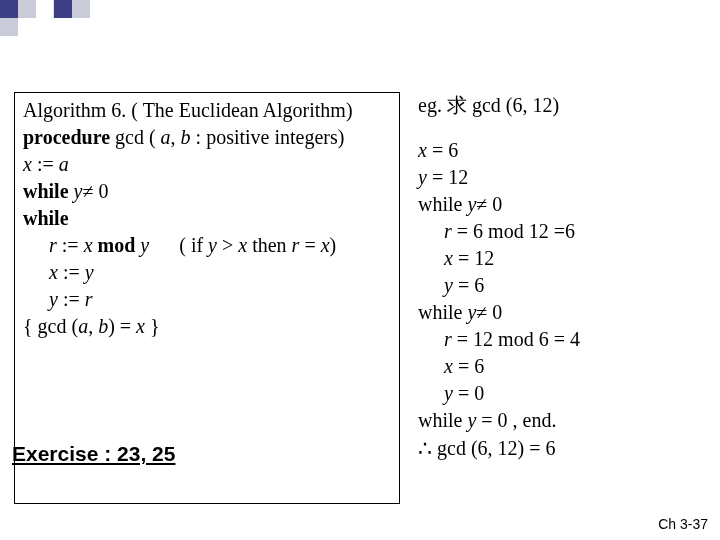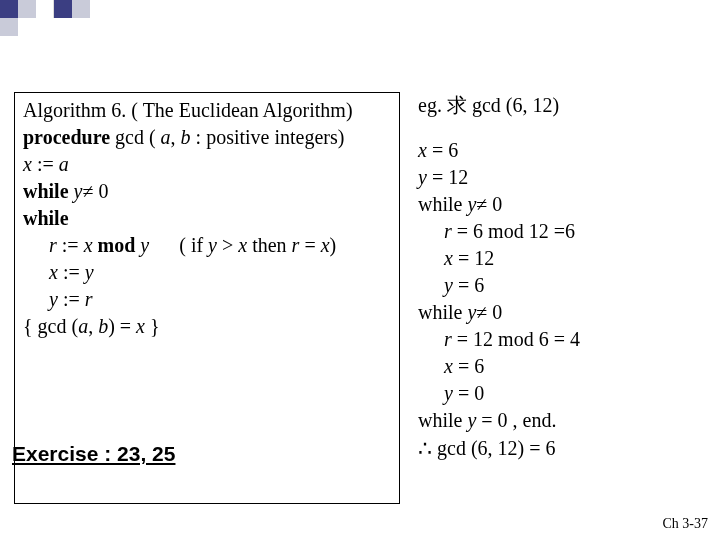--- a/index.html
+++ b/index.html
@@ -60,21 +60,21 @@
     font-family: Arial, sans-serif;
     font-size: 21px;
     font-weight: bold;
     text-decoration: underline;
     color: #000;
   }
   .footer {
     position: absolute;
     right: 12px;
     bottom: 8px;
-    font-family: Liberation Serif, serif;
+    font-family: Liberation Sans, sans-serif;
     font-size: 14px;
     color: #000;
   }
   .therefore {
     font-size: 22px;
     display: inline-block;
     vertical-align: -1px;
   }
 </style>
 </head>

